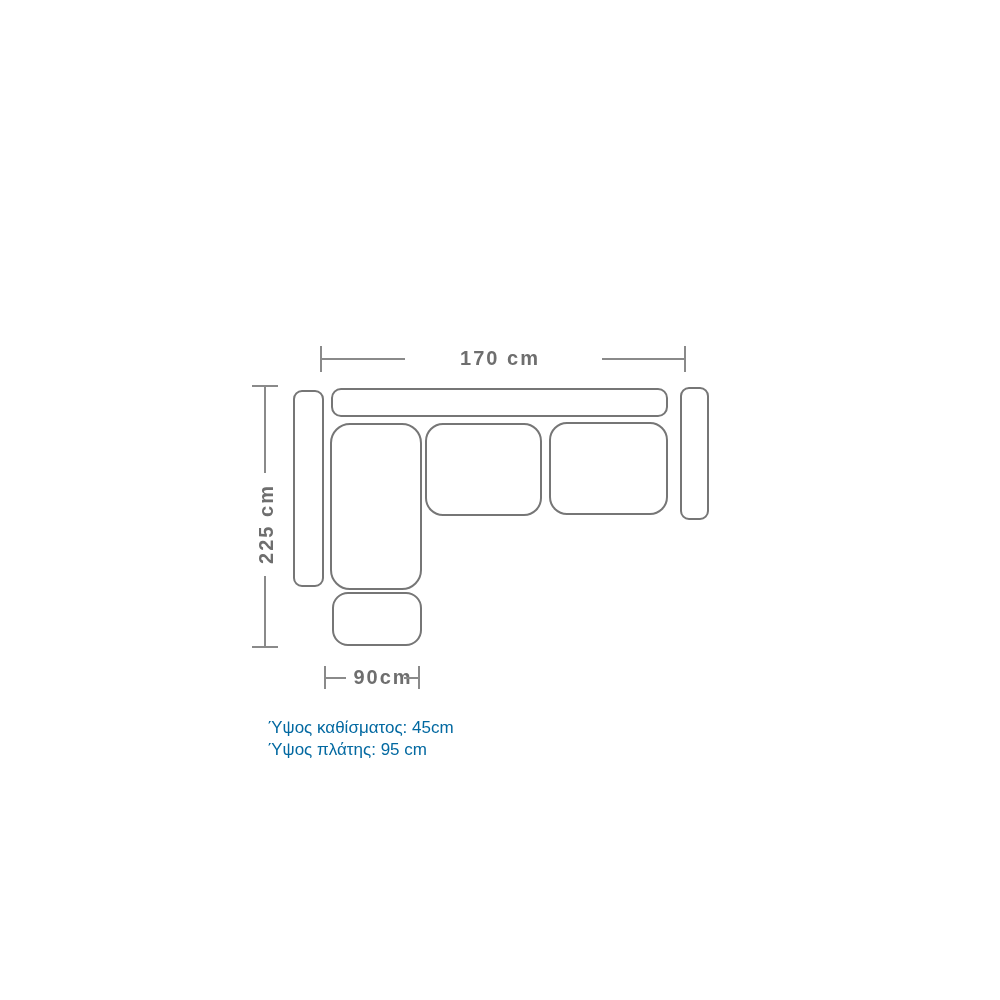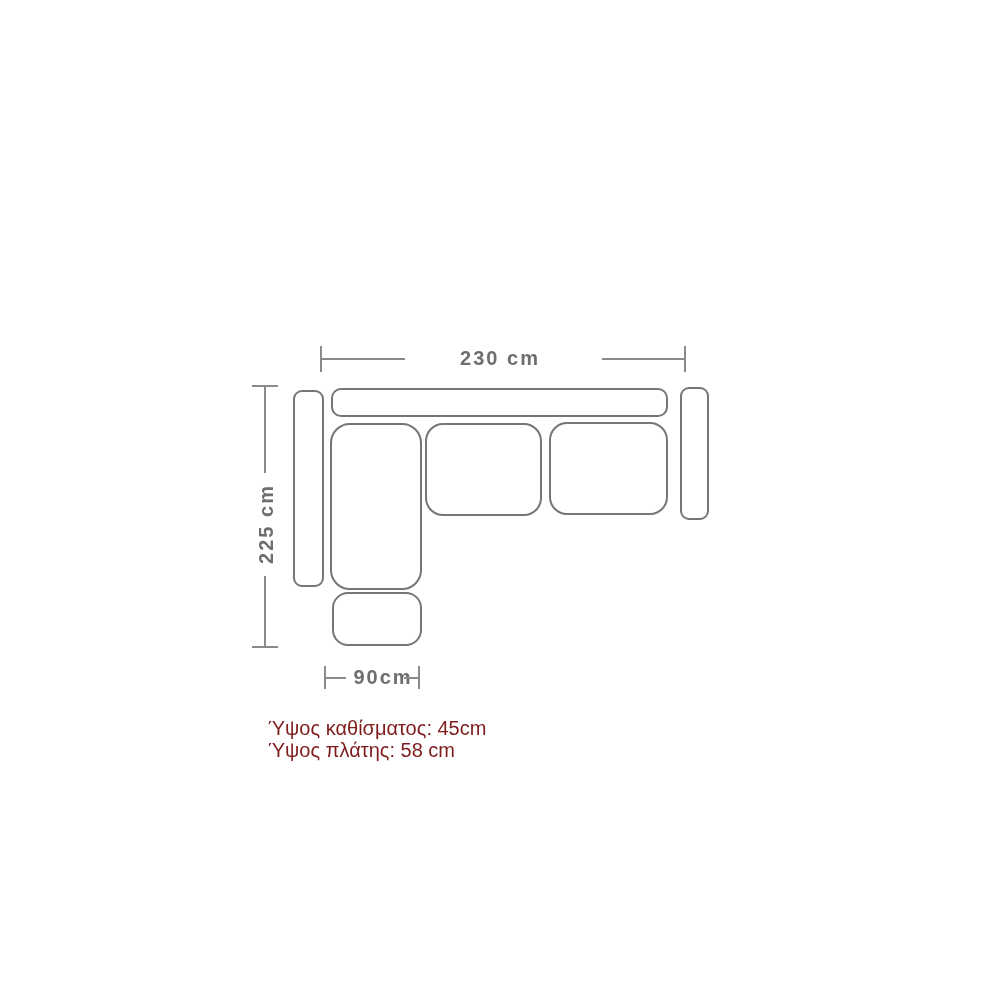--- a/index.html
+++ b/index.html
@@ -50,43 +50,43 @@
     transform-origin: center center;
   }
   .dimtext-center {
     transform: translateX(-50%);
   }
   
   .notes {
     position: absolute;
     left: 268px;
     top: 717px;
-    color: #7f1d1d;
-    font-size: 20px;
+    color: #0369a1;
+    font-size: 17px;
     line-height: 22px;
     white-space: nowrap;
   }
 </style>
 </head>
 <body>
 
 <div class="stage">
 
   <div class="part part-left-armrest"></div>
   <div class="part part-backrest"></div>
   <div class="part part-right-armrest"></div>
   <div class="part part-chaise"></div>
   <div class="part part-seat-middle"></div>
   <div class="part part-seat-right"></div>
   <div class="part part-ottoman"></div>
 
   <div>
     <div class="dtick" style="left:320px; top:346px; width:2px; height:26px;"></div>
     <div class="dline" style="left:321px; top:358px; width:84px; height:2px;"></div>
-    <span class="dimtext dimtext-center" style="left:500px; top:347px;">230 cm</span>
+    <span class="dimtext dimtext-center" style="left:500px; top:347px;">170 cm</span>
     <div class="dline" style="left:602px; top:358px; width:83px; height:2px;"></div>
     <div class="dtick" style="left:684px; top:346px; width:2px; height:26px;"></div>
   </div>
 
   <div>
     <div class="dtick" style="left:252px; top:385px; width:26px; height:2px;"></div>
     <div class="dline" style="left:264px; top:386px; width:2px; height:87px;"></div>
     <span class="dimtext dimtext-rot" style="left:266px; top:524px;">225 cm</span>
     <div class="dline" style="left:264px; top:576px; width:2px; height:71px;"></div>
     <div class="dtick" style="left:252px; top:646px; width:26px; height:2px;"></div>
@@ -95,16 +95,16 @@
   <div>
     <div class="dtick" style="left:324px; top:666px; width:2px; height:23px;"></div>
     <div class="dline" style="left:326px; top:677px; width:20px; height:2px;"></div>
     <span class="dimtext dimtext-center" style="left:383px; top:666px;">90cm</span>
     <div class="dline" style="left:404px; top:677px; width:15px; height:2px;"></div>
     <div class="dtick" style="left:418px; top:666px; width:2px; height:23px;"></div>
   </div>
 
   <div class="notes">
     <div>Ύψος καθίσματος: 45cm</div>
-    <div>Ύψος πλάτης: 58 cm</div>
+    <div>Ύψος πλάτης: 95 cm</div>
   </div>
 
 </div>
 
 </body></html>

